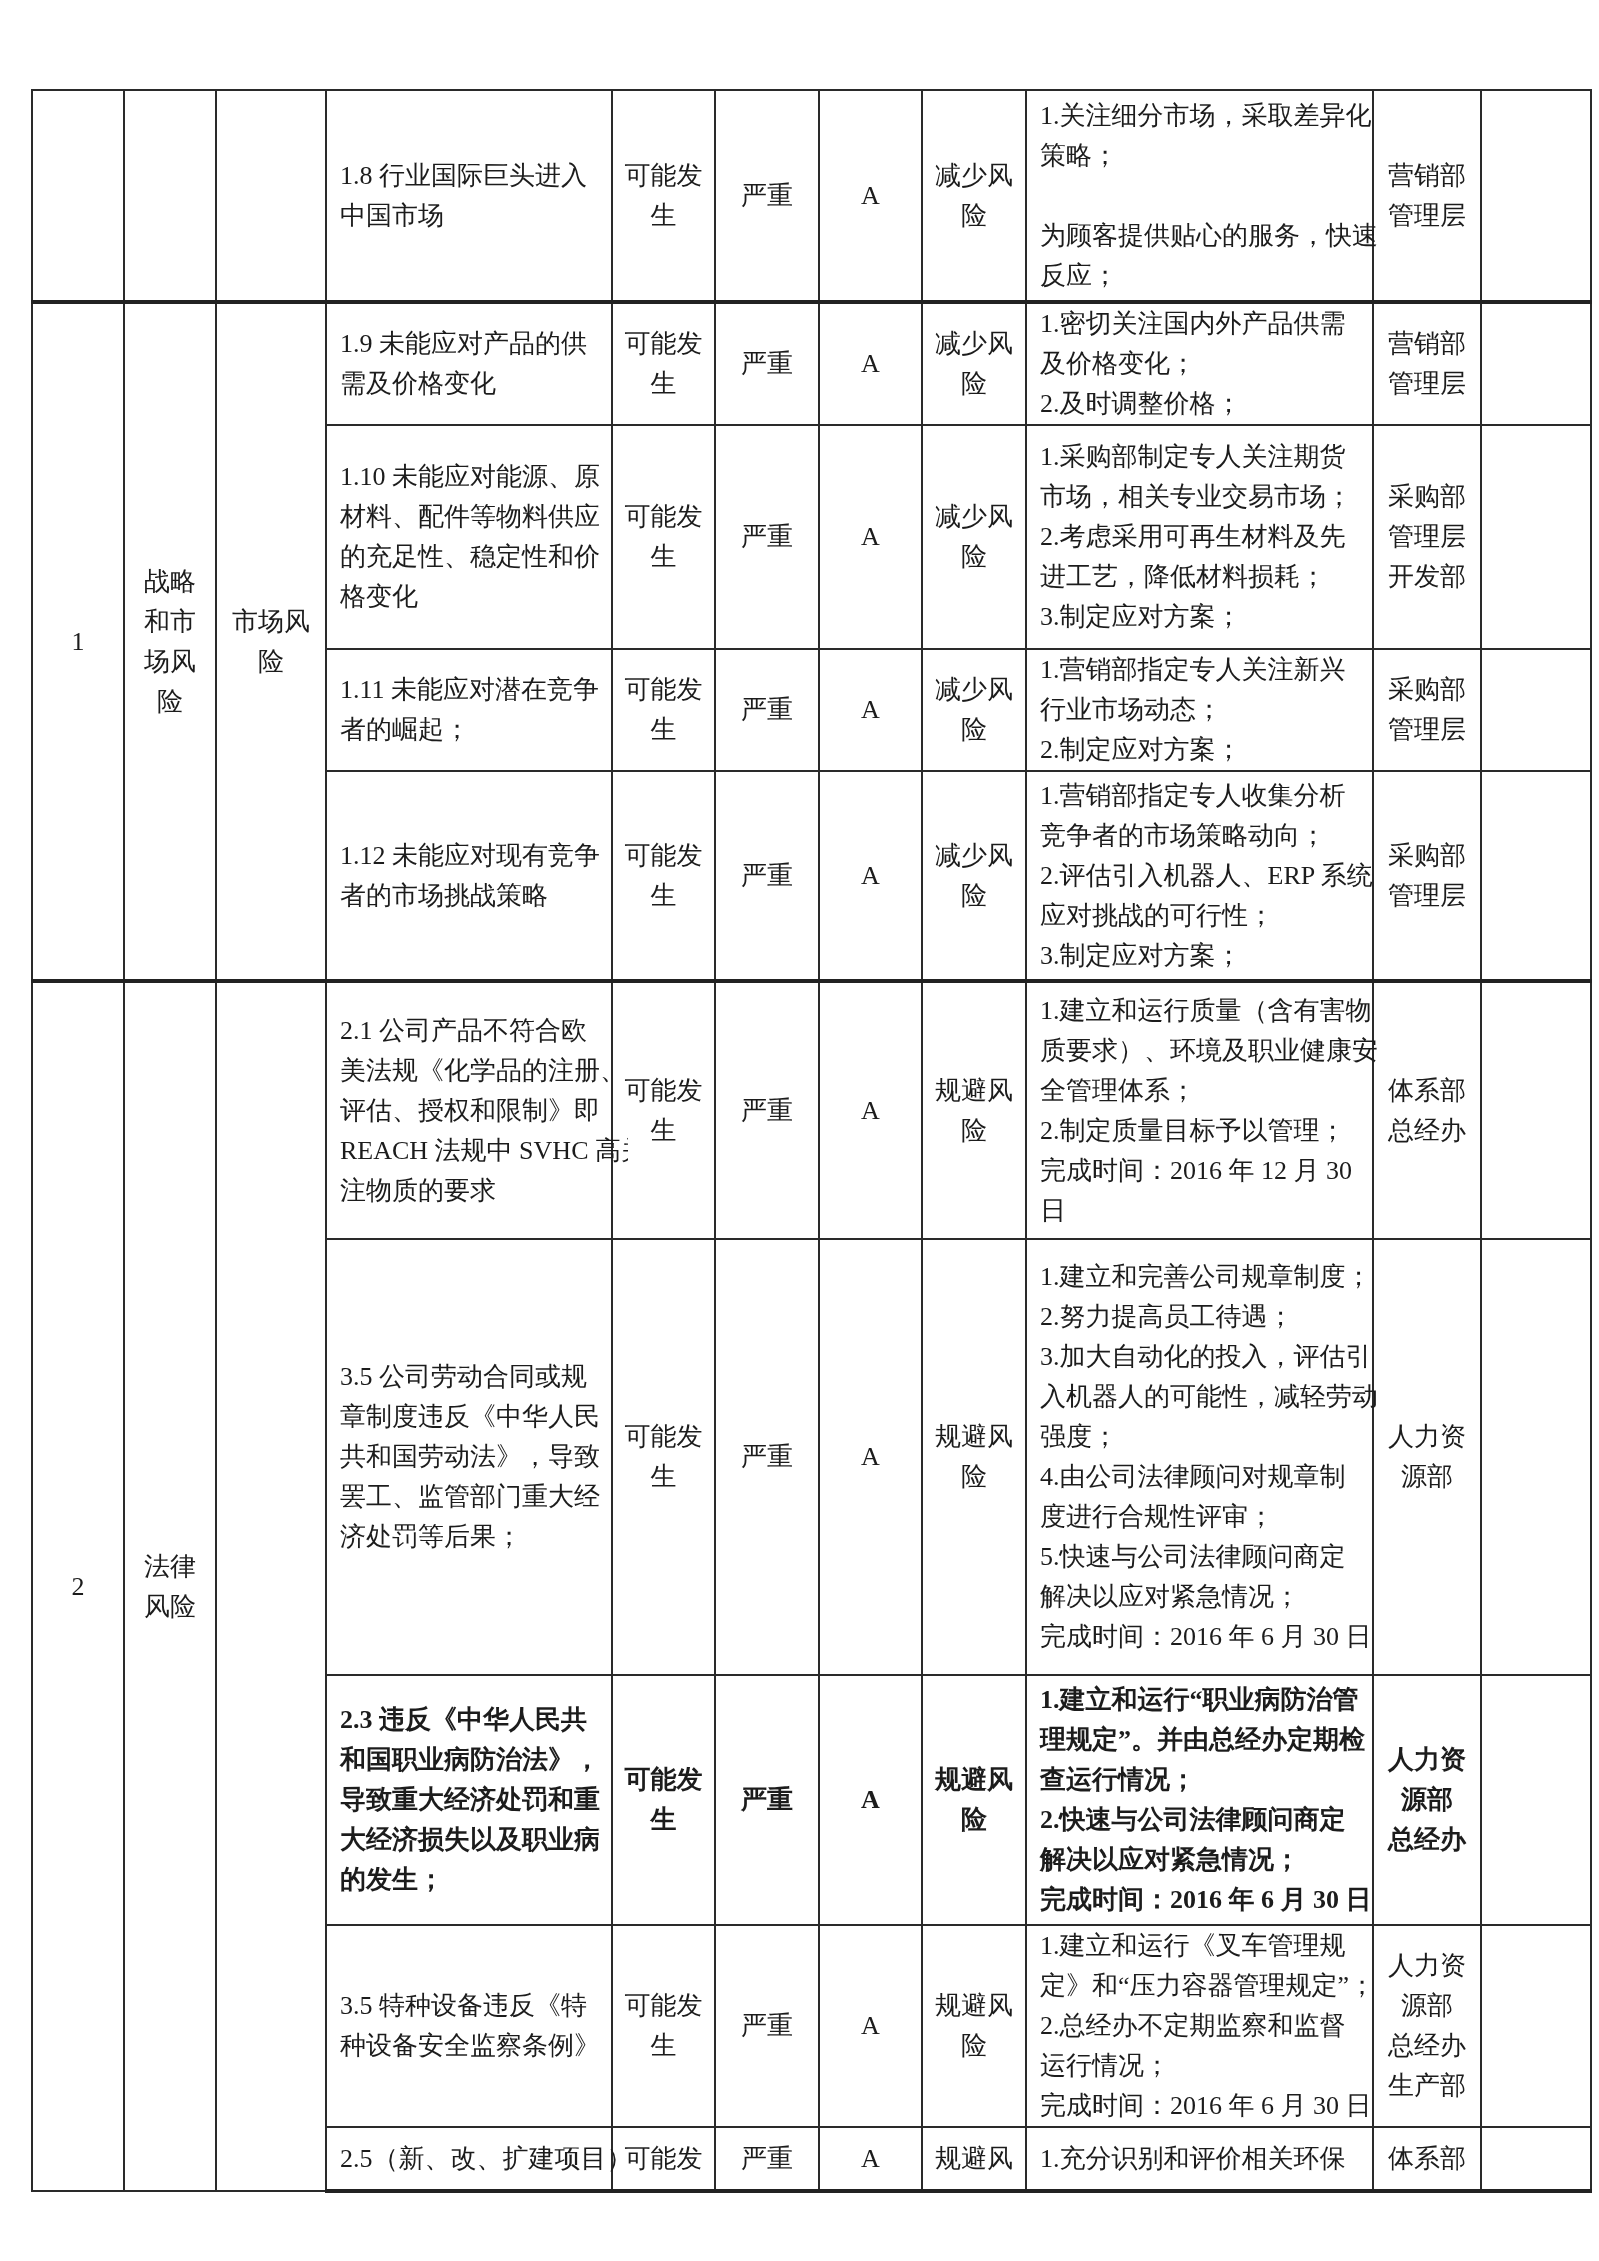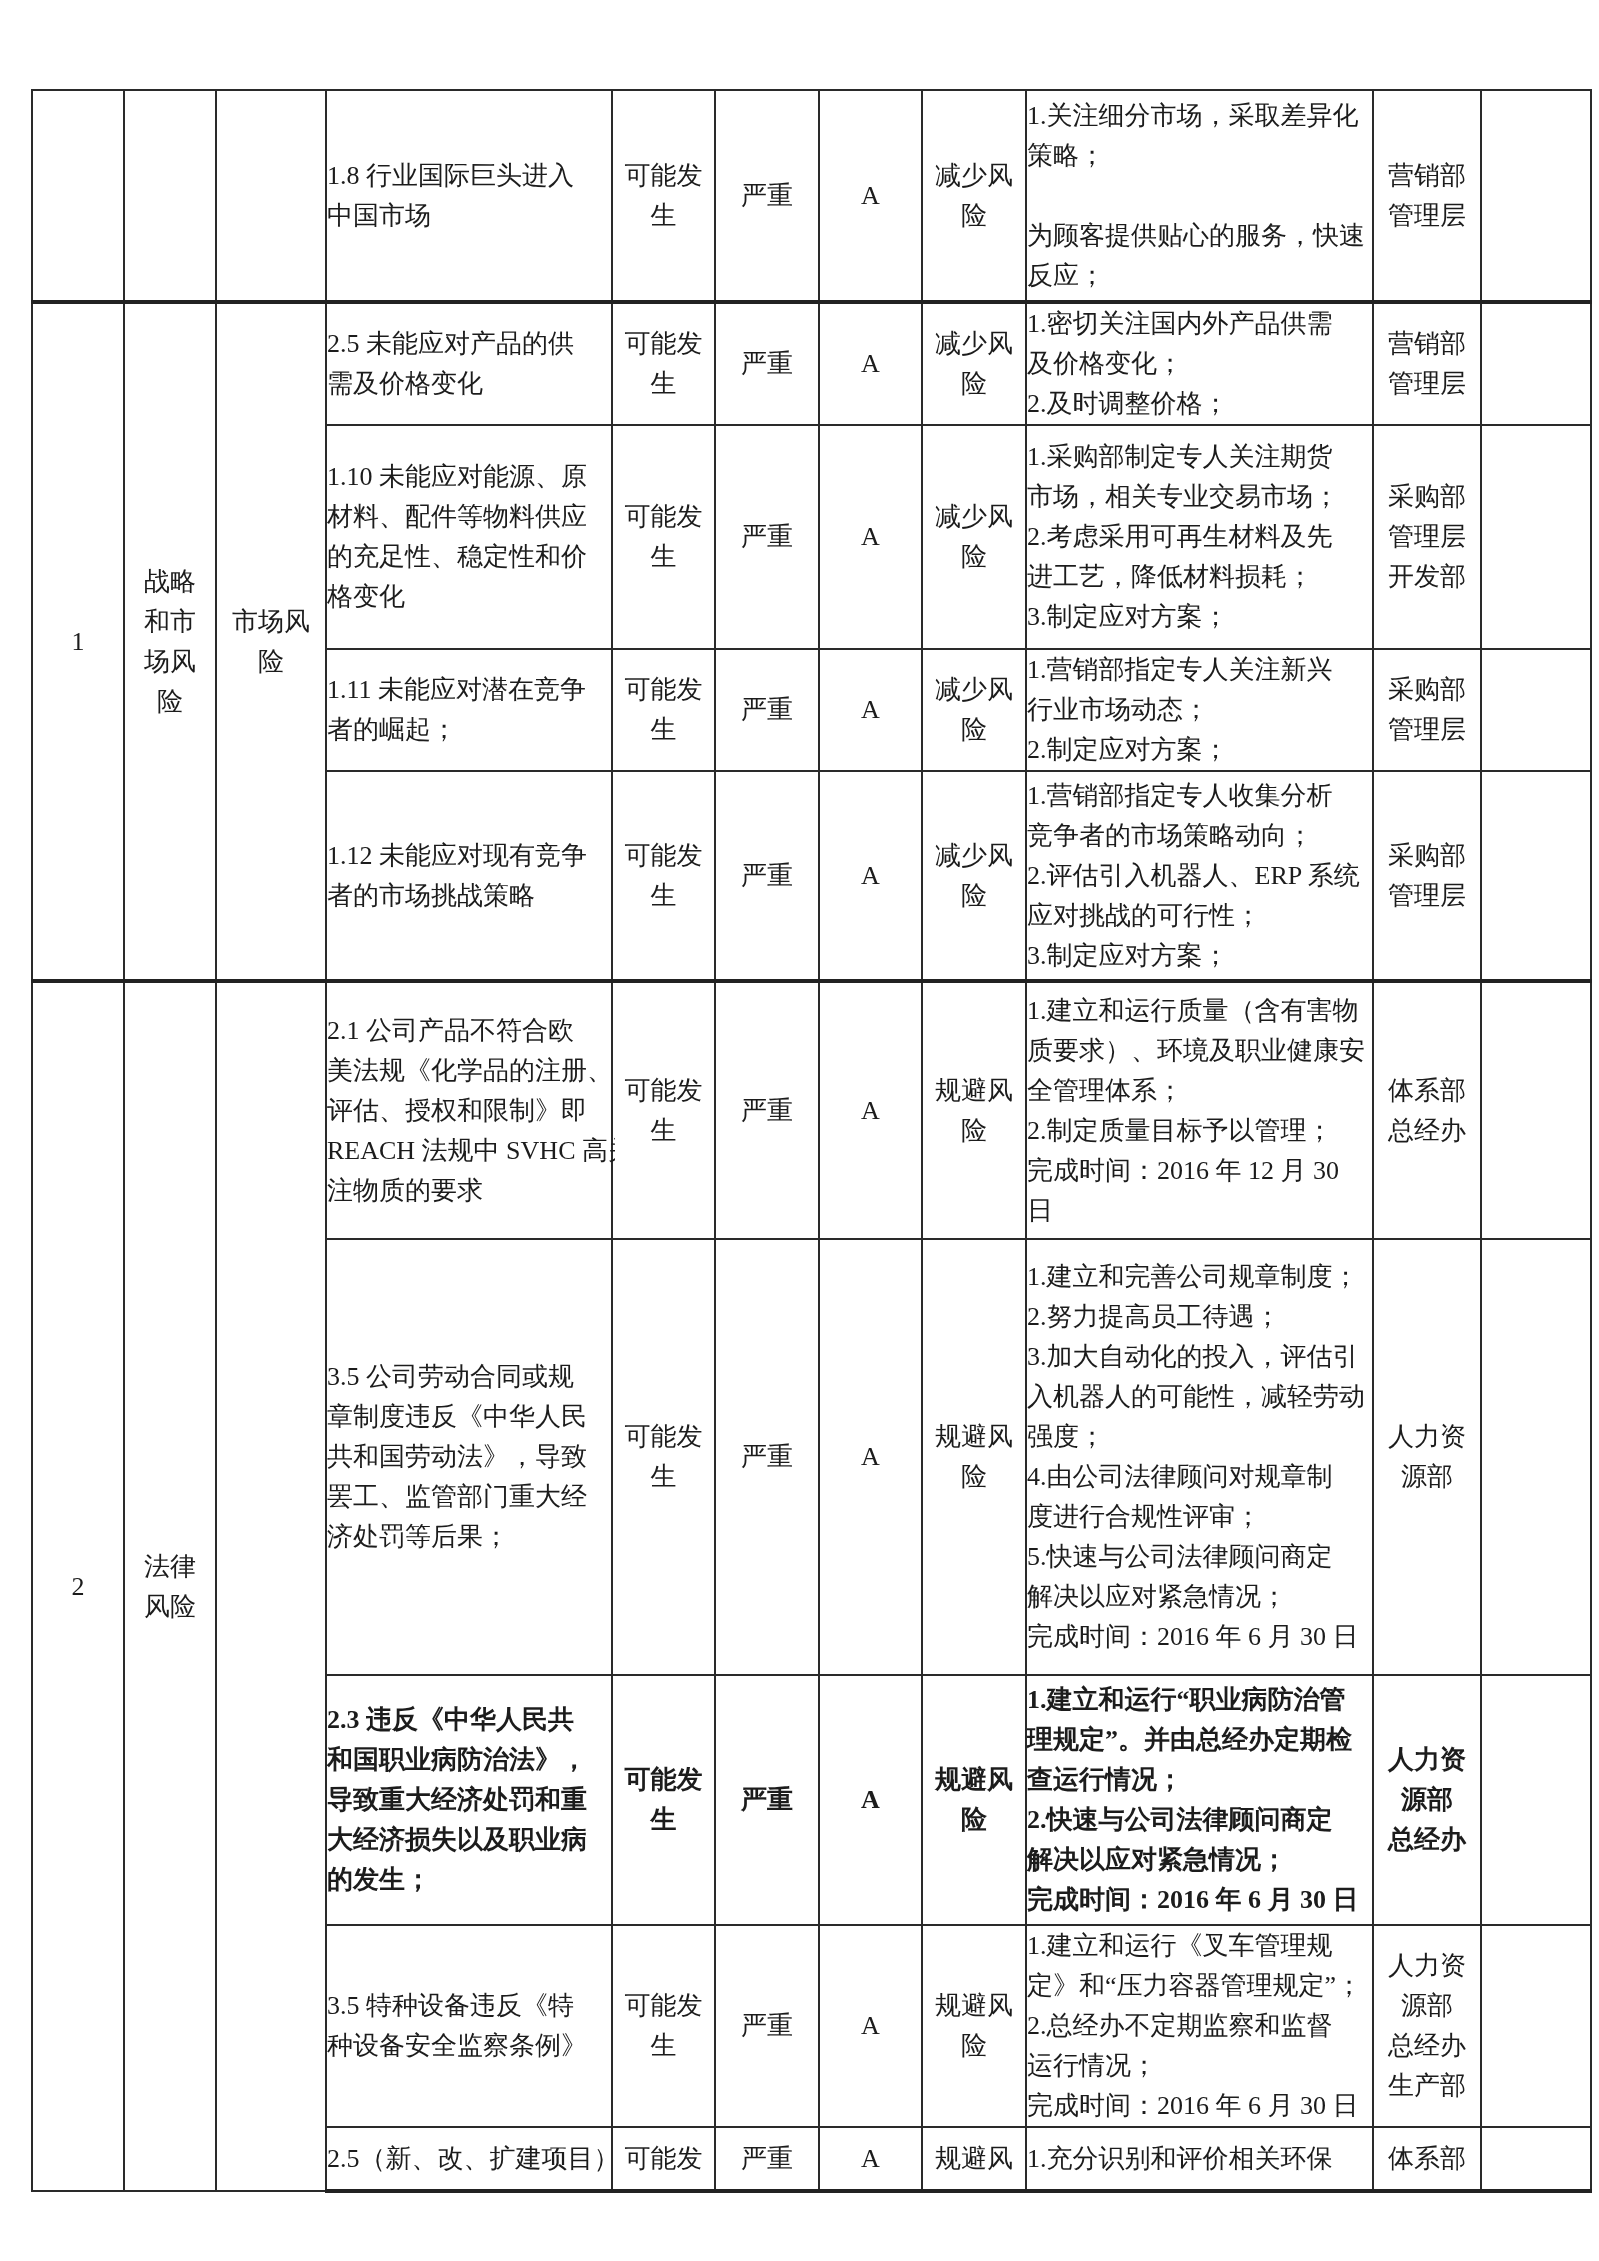--- a/index.html
+++ b/index.html
@@ -23,21 +23,21 @@
     padding:0;
     font-size:26px;
     line-height:40px;
   }
   .tx{
     white-space:pre;
     overflow:hidden;
     text-align:center;
     width:100%;
   }
-  td.left .tx{text-align:left;padding-right:4px;}
+  td.left .tx{text-align:left;padding-left:13px;padding-right:4px;}
   tr.sec td{border-top:4px solid #222222;}
   tr.last td{border-bottom:4px solid #222222;}
   
   tr.r18{height:212px;}
   tr.r19{height:120px;}
   tr.r110{height:224px;margin-left:48px;}
   tr.r111{height:117px;}
   tr.r112{height:210px;}
   tr.r21{height:258px;}
   tr.r22{height:436px;}
@@ -117,21 +117,21 @@
             <div class="tx">战略
 和市
 场风
 险</div>
           </td>
     <td rowspan="4">
             <div class="tx">市场风
 险</div>
           </td>
     <td class="left">
-            <div class="tx">2.5 未能应对产品的供
+            <div class="tx">1.9 未能应对产品的供
 需及价格变化</div>
           </td>
     <td>
             <div class="tx">可能发
 生</div>
           </td>
     <td>
             <div class="tx">严重</div>
           </td>
     <td>

